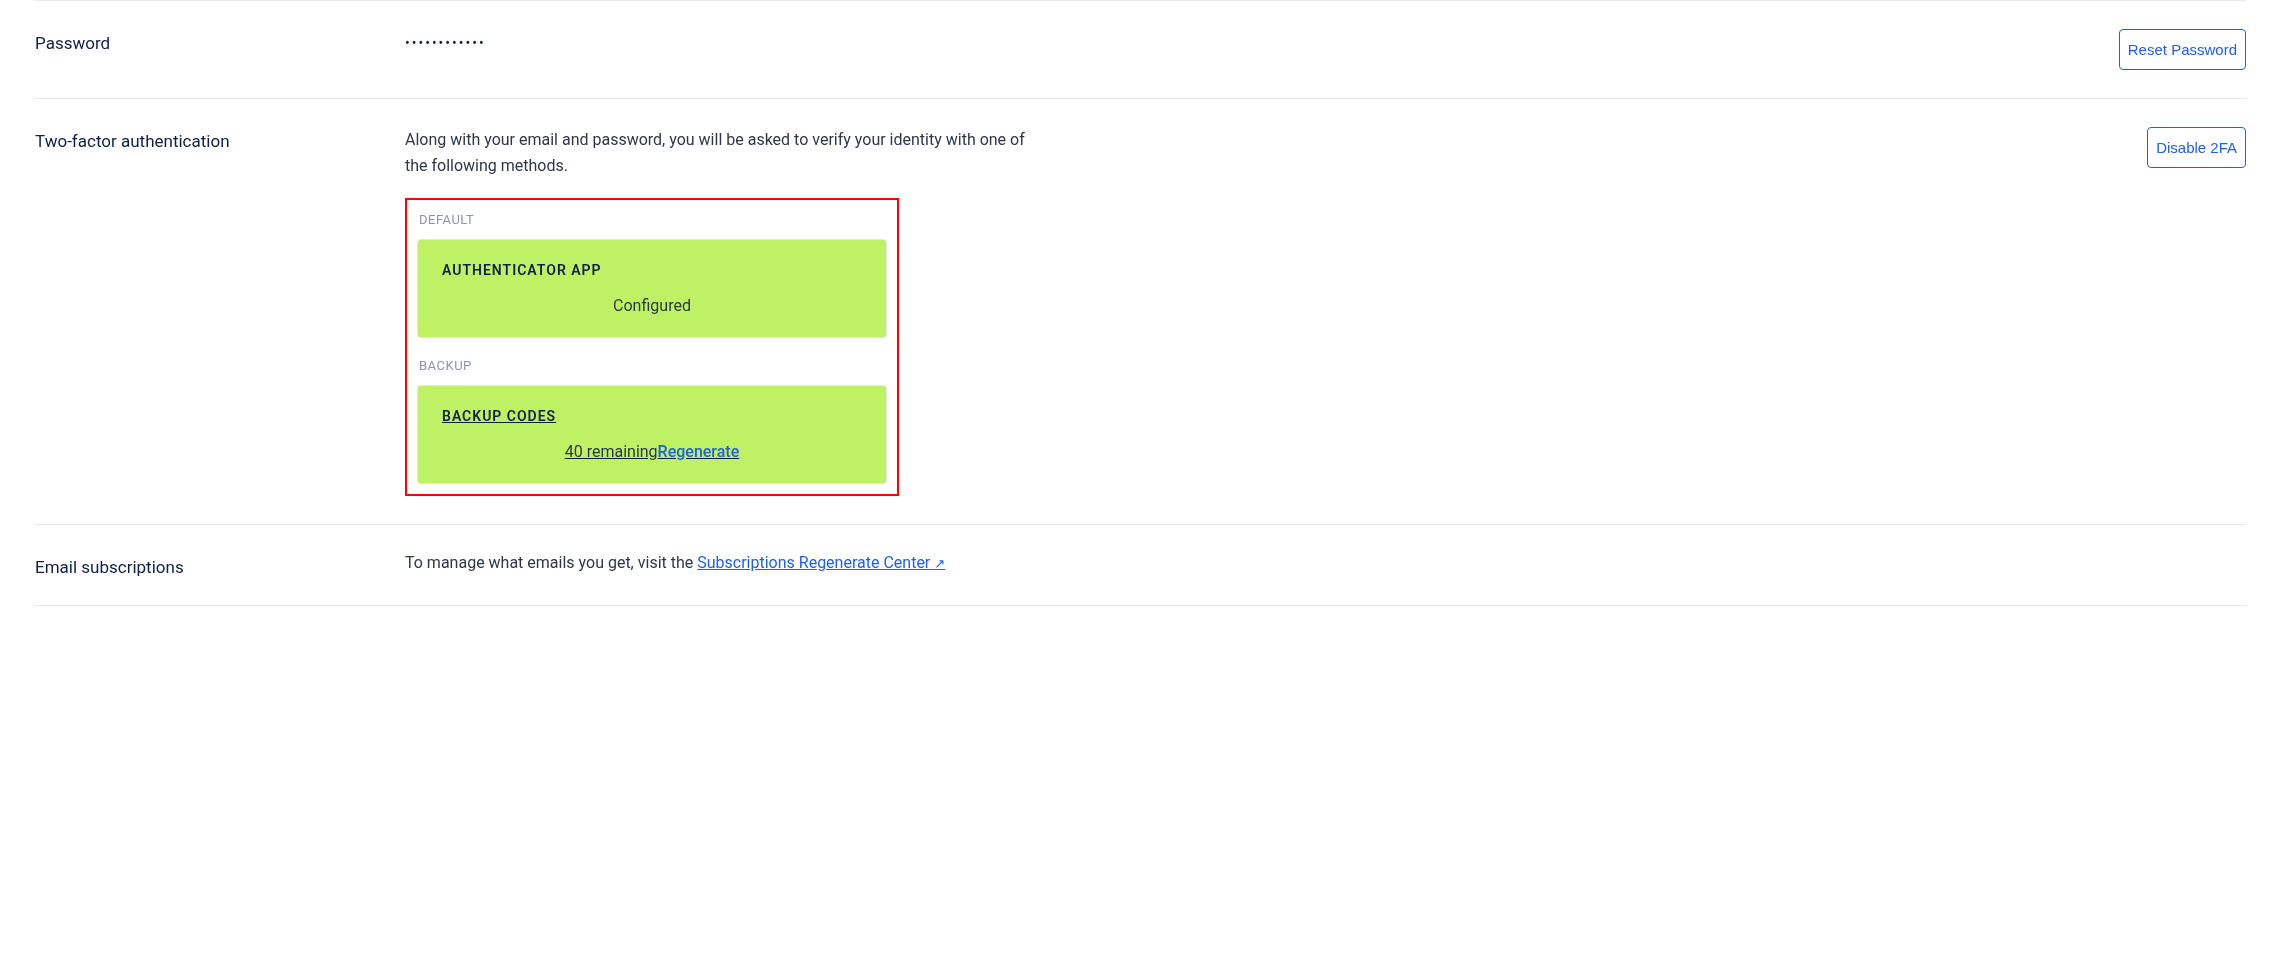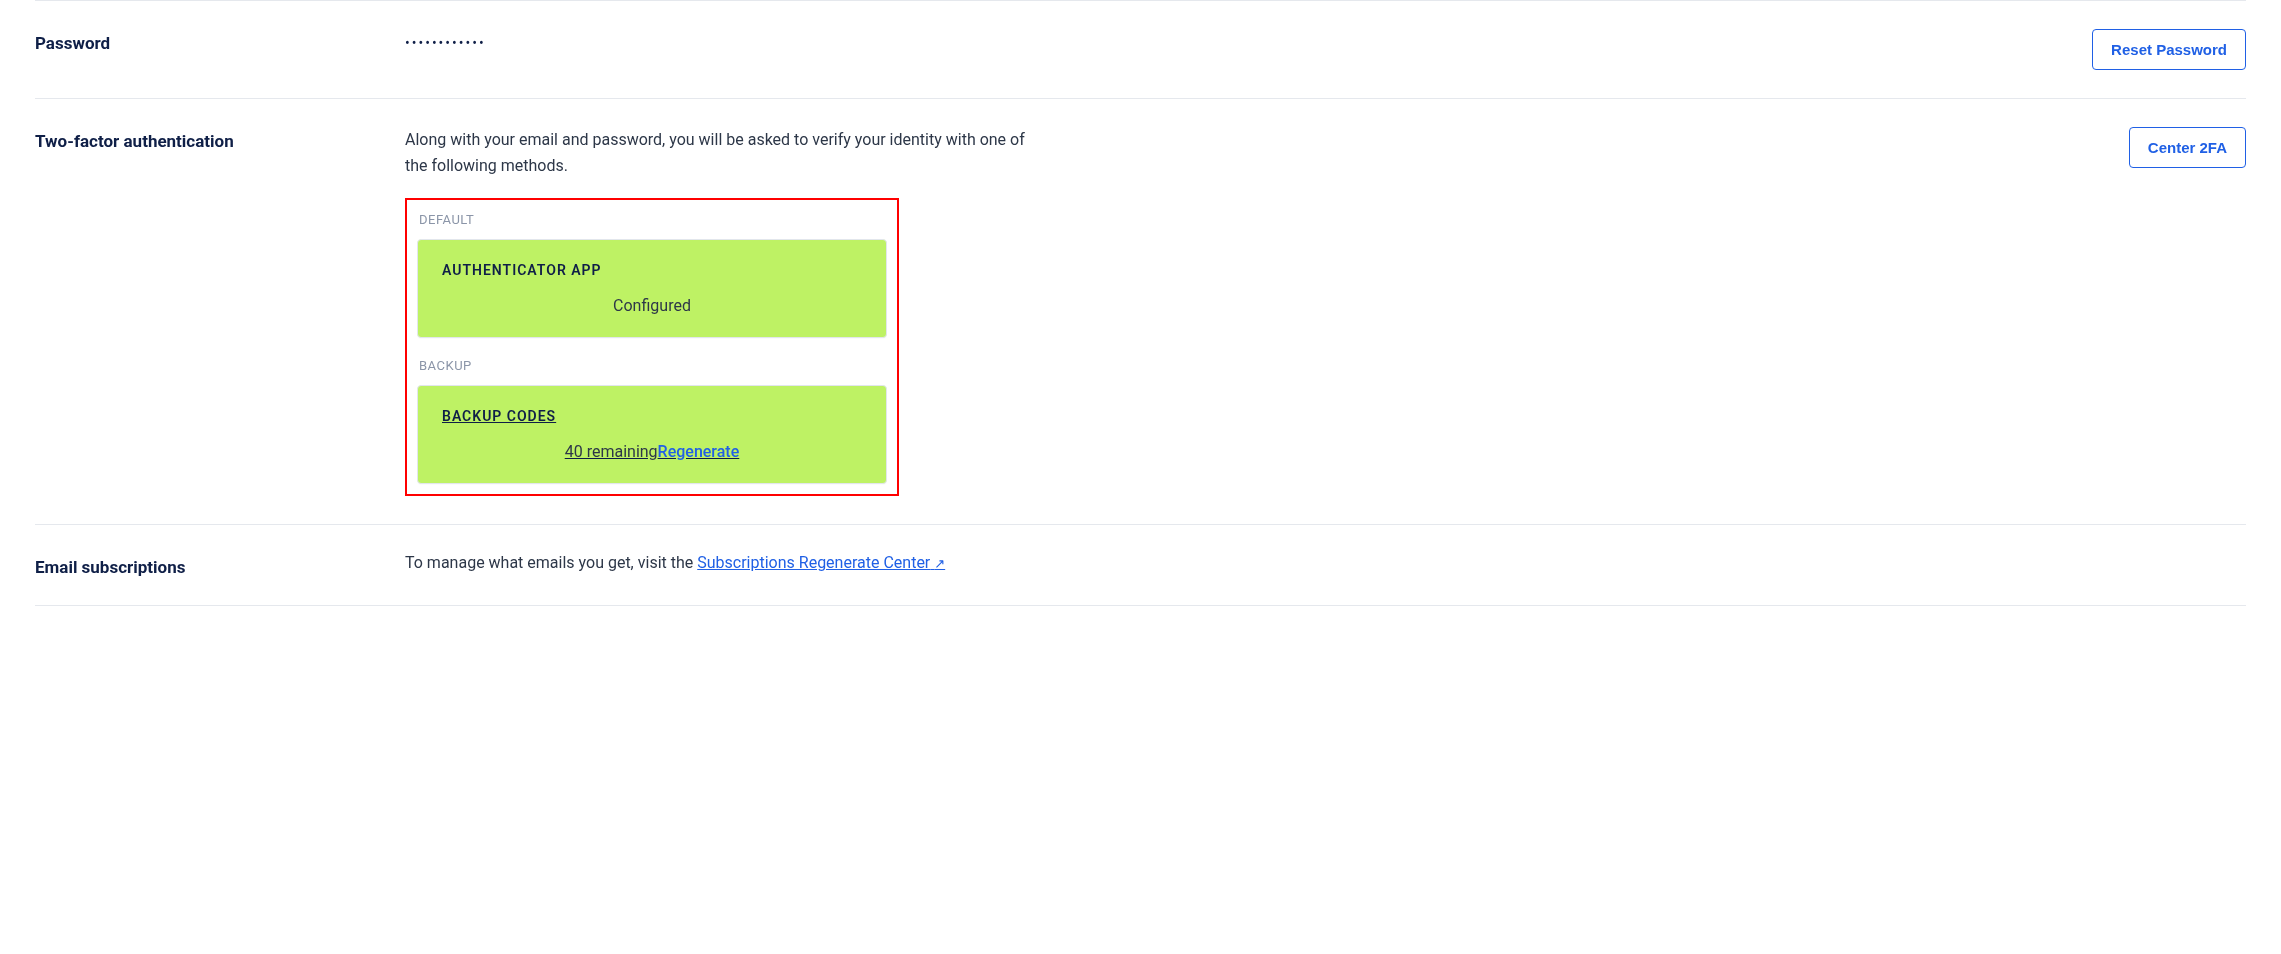--- a/index.html
+++ b/index.html
@@ -18,21 +18,21 @@
       border-top: 1px solid #e5e8ed;
       padding: 28px 0;
     }
     .section:last-of-type {
       border-bottom: 1px solid #e5e8ed;
     }
     .section-label {
       width: 370px;
       flex-shrink: 0;
       font-size: 17px;
-      font-weight: 700;
+      font-weight: 400;
       color: #0f1f47;
       padding-top: 4px;
     }
     .section-content {
       flex: 1;
       display: flex;
       justify-content: space-between;
       align-items: flex-start;
     }
     .section-body {
@@ -46,22 +46,22 @@
       font-size: 14px;
       letter-spacing: 2px;
       color: #0f1f47;
       padding-top: 6px;
     }
     .btn-outline {
       border: 1px solid #2060e5;
       background: #ffffff;
       color: #2060e5;
       font-size: 15px;
-      font-weight: 700;
-      padding: 11px 18px;
+      font-weight: 400;
+      padding: 11px 8px;
       border-radius: 4px;
       cursor: pointer;
       white-space: nowrap;
     }
     .desc-text {
       font-size: 16px;
       color: #2d3748;
       line-height: 1.65;
       max-width: 640px;
     }
@@ -160,21 +160,21 @@
         <div class="card">
           <div class="card-title">BACKUP CODES</div>
           <div class="card-row">
             <span class="card-status">40 remaining</span>
             <a class="card-link">Regenerate</a>
           </div>
         </div>
       </div>
     </div>
     <div class="section-action">
-      <button class="btn-outline">Center 2FA</button>
+      <button class="btn-outline">Disable 2FA</button>
     </div>
   </div>
 </div>
 
 <div class="section">
   <div class="section-label">Email subscriptions</div>
   <div class="section-content">
     <div class="section-body">
       <span class="inline-text">To manage what emails you get, visit the </span><a class="inline-link"><span>Subscriptions Regenerate Center</span> <span class="ext-icon">↗</span></a>
     </div>

